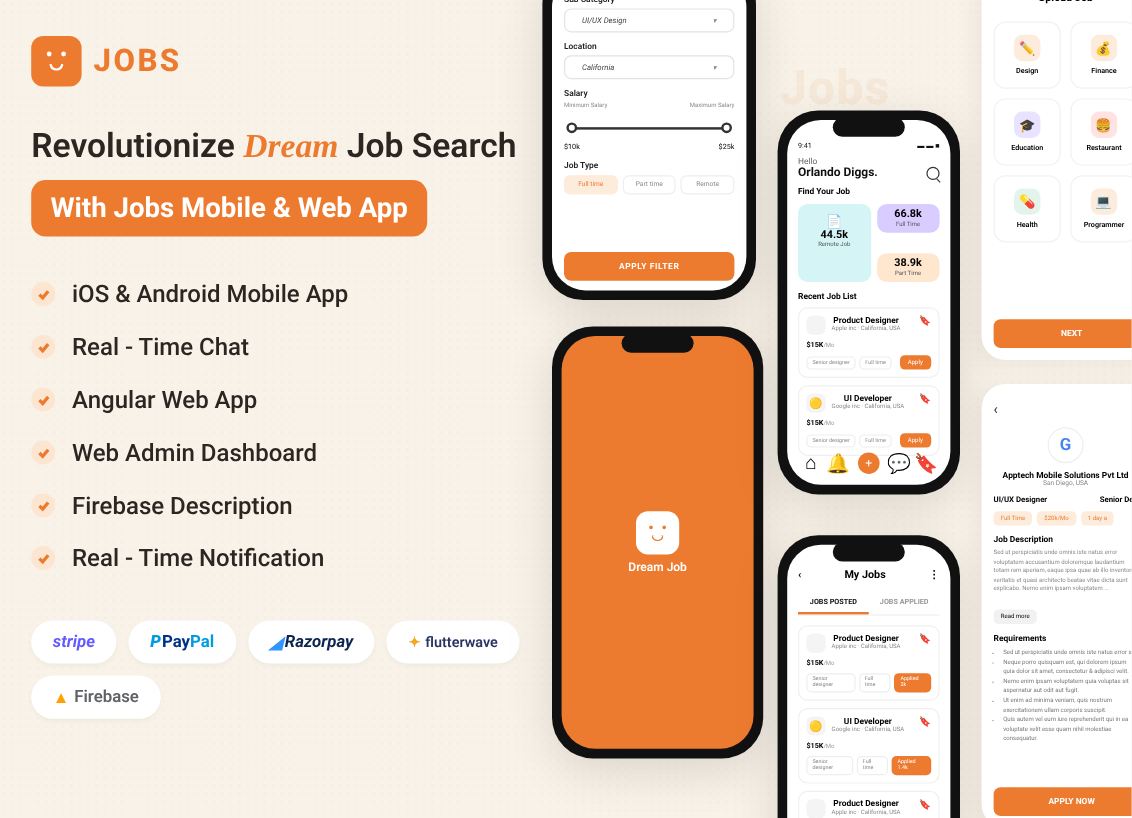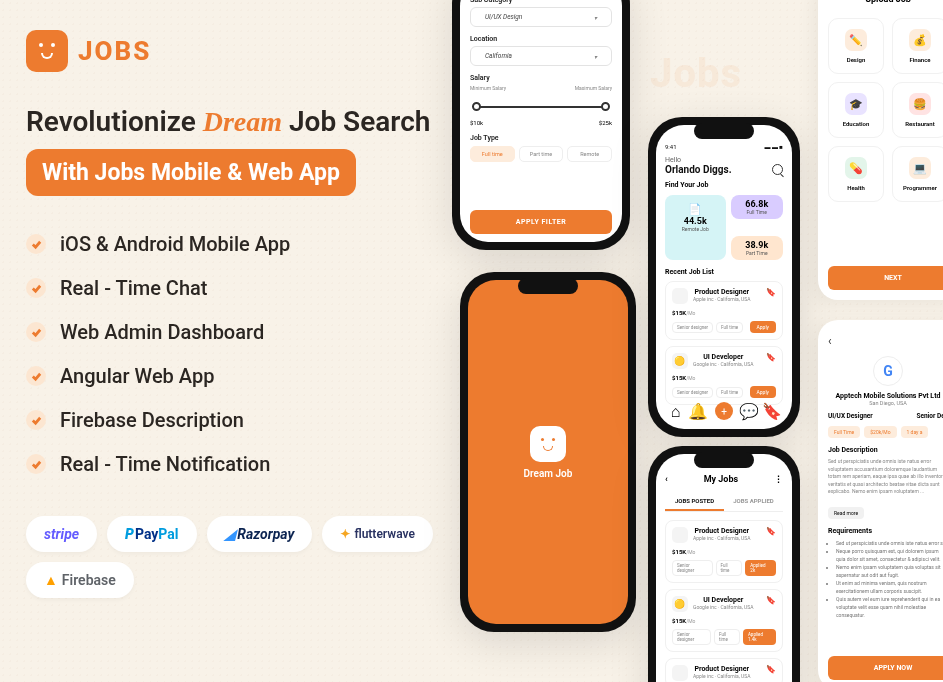--- a/index.html
+++ b/index.html
@@ -104,21 +104,21 @@
 .p2s { left:460px; top:272px; width:176px; height:360px;}
 .p2s .screen { background:#ed7b2f; display:flex; flex-direction:column; align-items:center; justify-content:center; }
 .splash-box { width:36px; height:36px; background:#fff; border-radius:10px; display:flex; align-items:center; justify-content:center; margin-bottom:6px;}
 .splash-face { width:20px; height:14px; position:relative; }
 .splash-face::before,.splash-face::after{content:'';position:absolute;width:3px;height:3px;background:#ed7b2f;border-radius:50%;top:1px;}
 .splash-face::before{left:3px;} .splash-face::after{right:3px;}
 .splash-mouth{position:absolute;bottom:0;left:5px;width:10px;height:5px;border:1.5px solid #ed7b2f;border-top:none;border-radius:0 0 10px 10px;}
 .splash-text { color:#fff; font-size:10px; font-weight:600; }
 
 
-.p3h { left:648px; top:117px; width:152px; height:320px; }
+.p3h { left:648px; top:92px; width:152px; height:320px; }
 .p3h .screen { padding:18px 9px 0; }
 .status-bar { display:flex; justify-content:space-between; font-size:6px; color:#111; margin-bottom:6px; }
 .hello { font-size:7px; color:#666; }
 .hello-name { font-size:10px; font-weight:700; color:#111; margin-bottom:6px; display:flex; justify-content:space-between;}
 .search-ico { width:11px;height:11px;border:1.2px solid #333;border-radius:50%;position:relative;}
 .search-ico::after{content:'';position:absolute;width:4px;height:1.2px;background:#333;bottom:-2px;right:-2px;transform:rotate(45deg);}
 .find { font-size:7px; font-weight:700; margin-bottom:6px; }
 .stat-grid { display:flex; gap:5px; margin-bottom:8px; }
 .stat-big {
   flex:1; background:#d5f4f6; border-radius:8px; padding:8px 4px; text-align:center;
@@ -247,29 +247,29 @@
           </svg>
         </span>
         <span>Real - Time Chat</span>
       </li>
     <li>
         <span class="check">
           <svg viewBox="0 0 12 12">
             <path d="M2 6l3 3 5-6"></path>
           </svg>
         </span>
-        <span>Web Admin Dashboard</span>
+        <span>Angular Web App</span>
       </li>
     <li>
         <span class="check">
           <svg viewBox="0 0 12 12">
             <path d="M2 6l3 3 5-6"></path>
           </svg>
         </span>
-        <span>Angular Web App</span>
+        <span>Web Admin Dashboard</span>
       </li>
     <li>
         <span class="check">
           <svg viewBox="0 0 12 12">
             <path d="M2 6l3 3 5-6"></path>
           </svg>
         </span>
         <span>Firebase Description</span>
       </li>
     <li>

